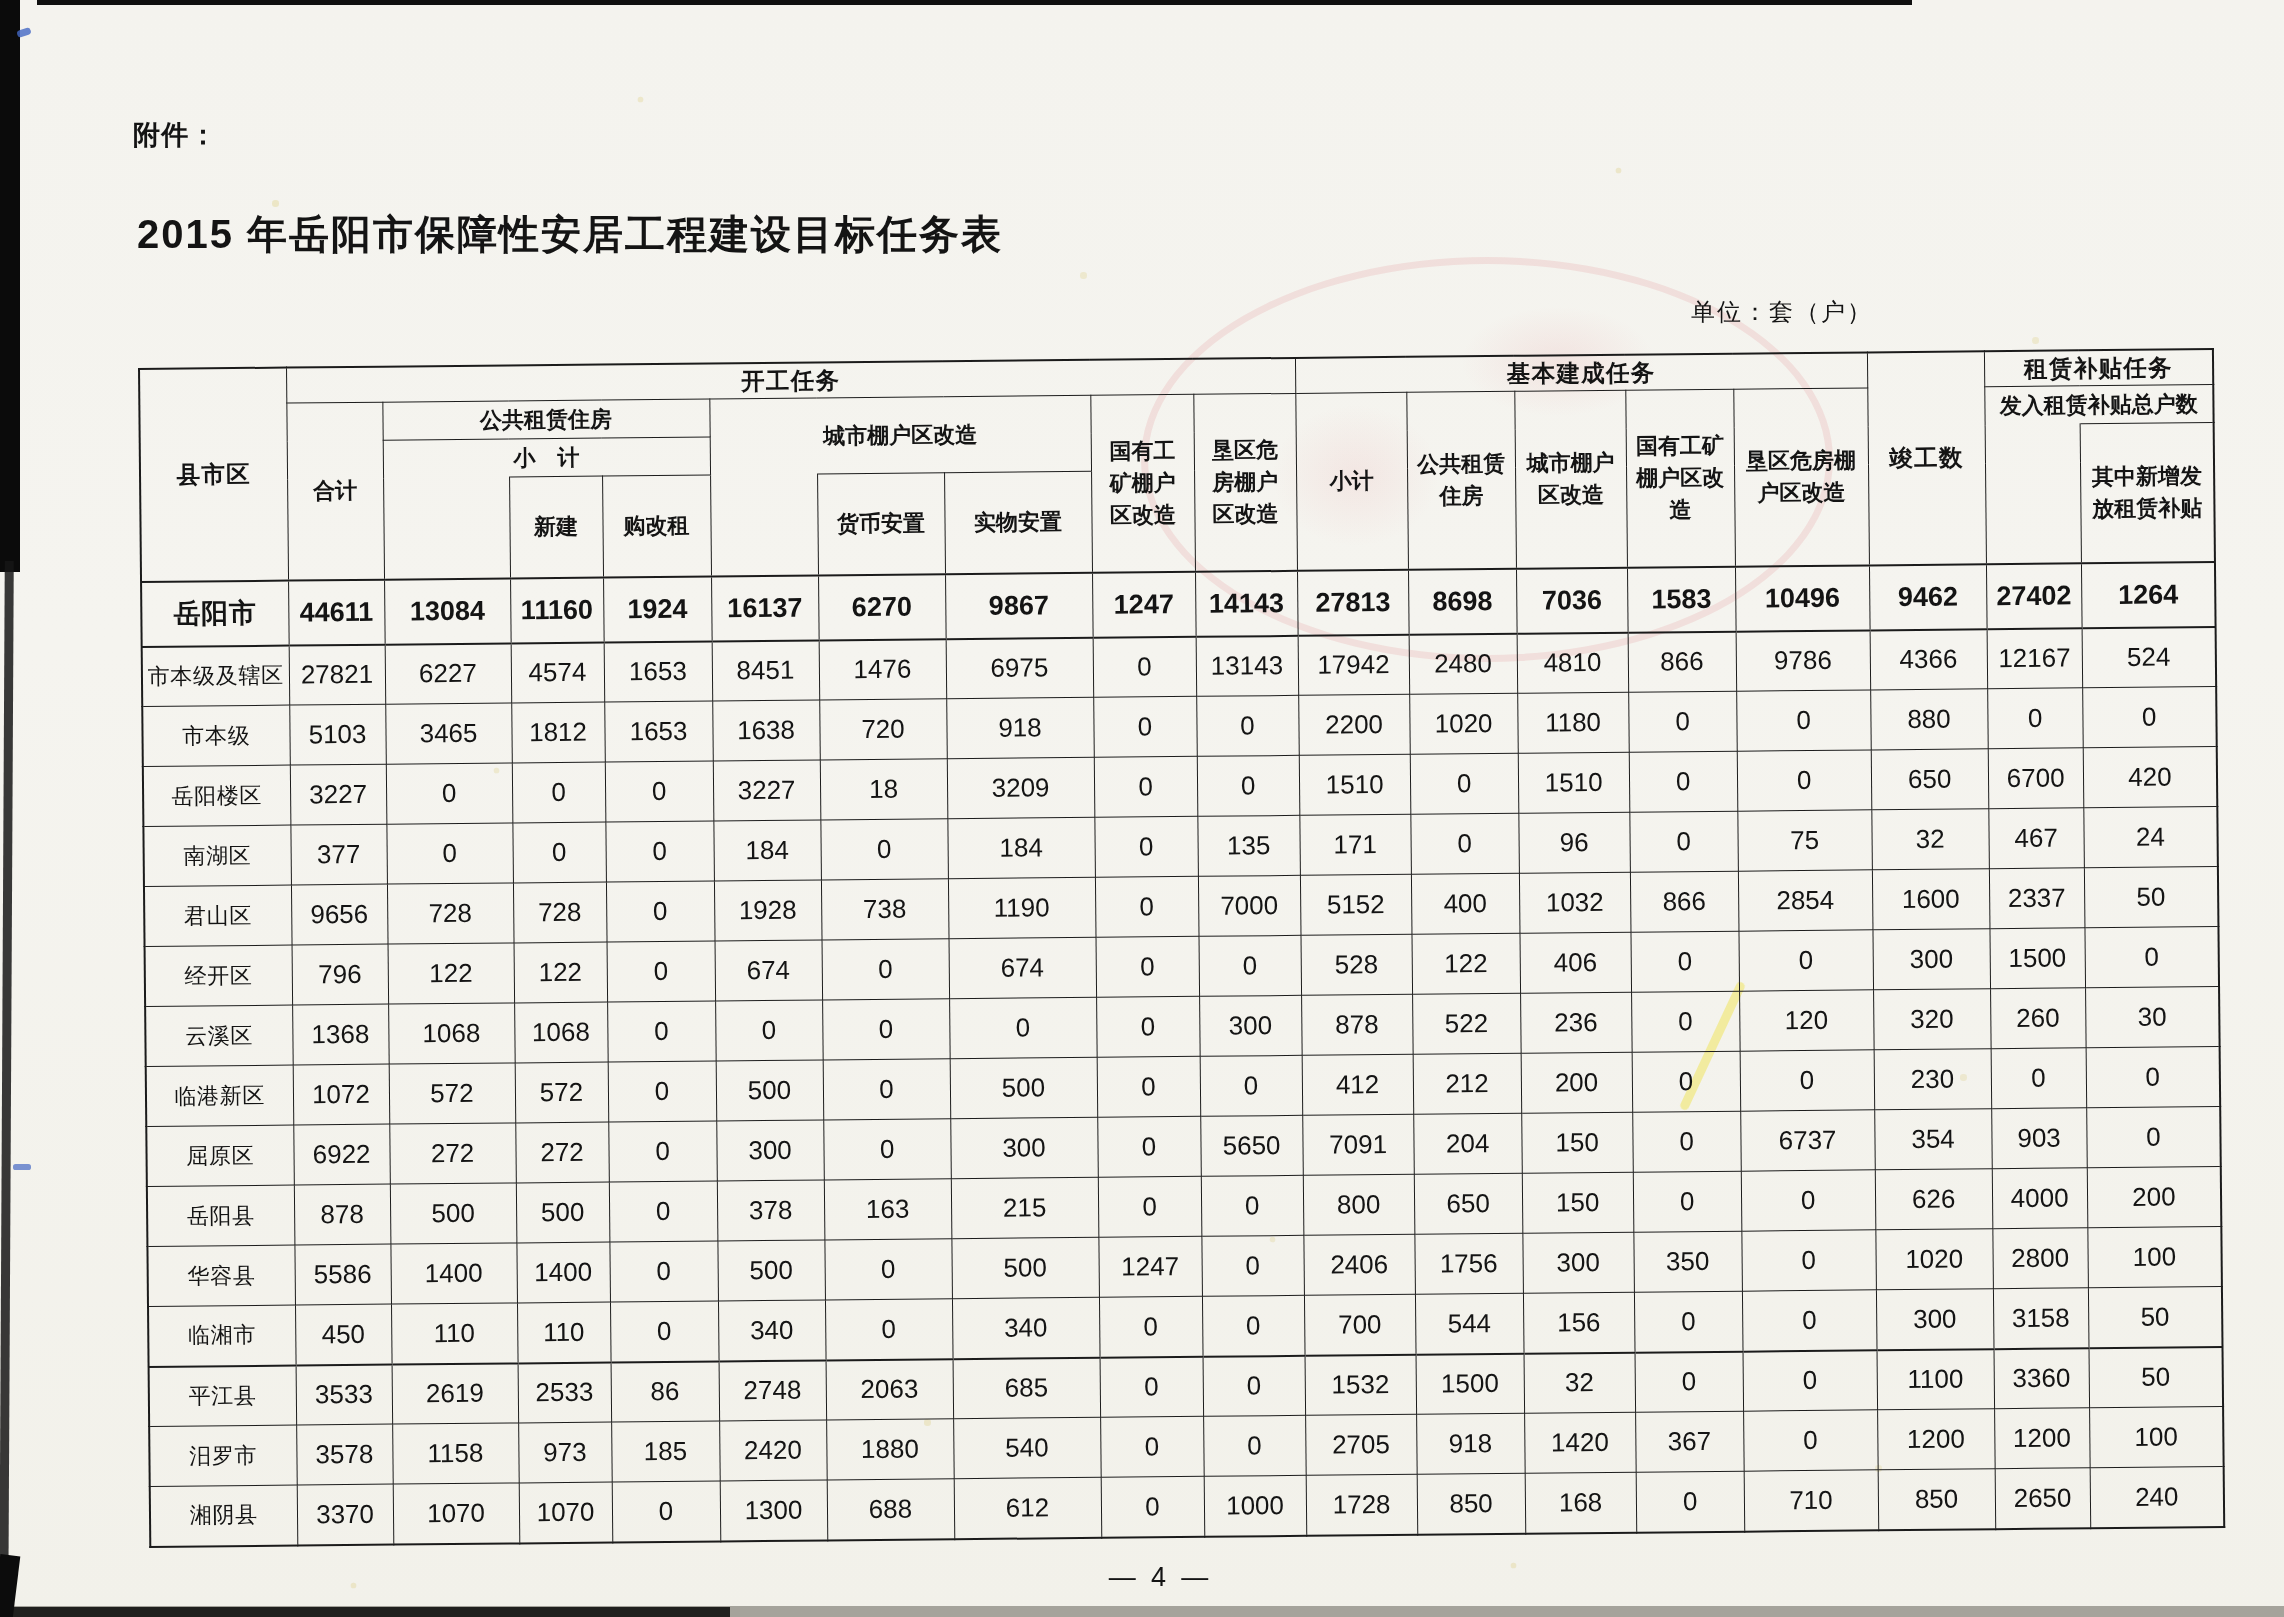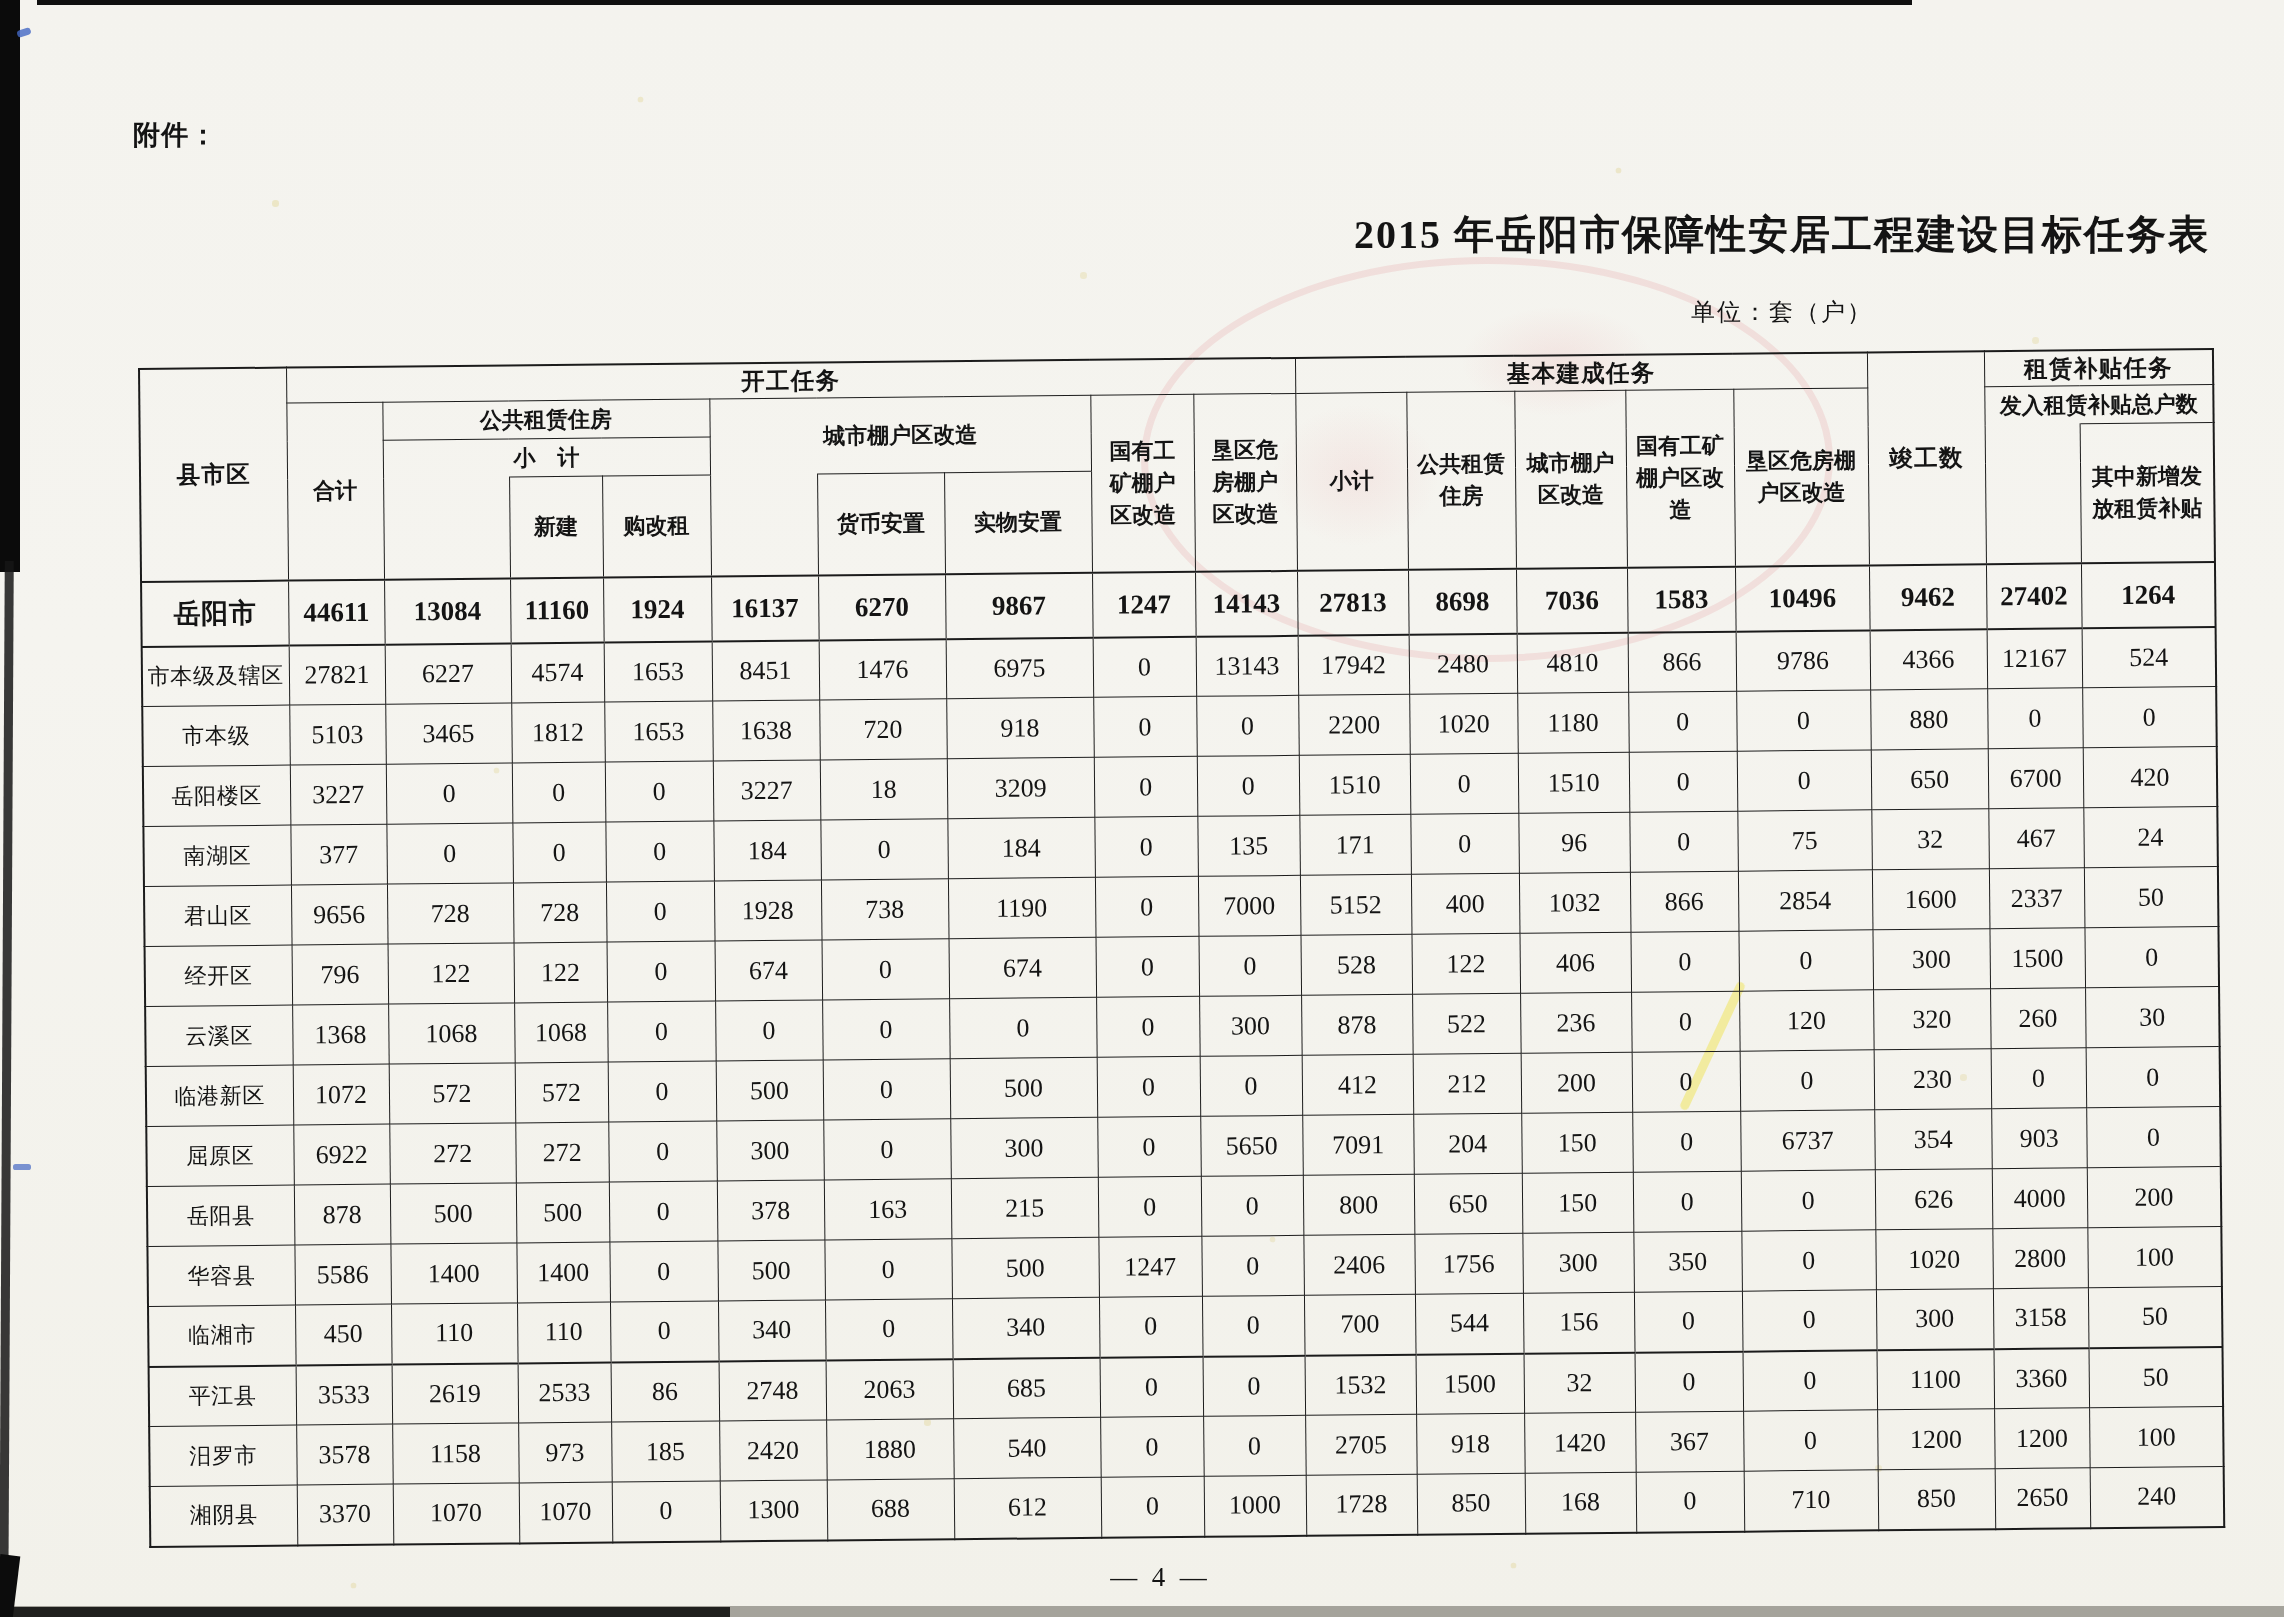--- a/index.html
+++ b/index.html
@@ -1,18 +1,18 @@
 <!DOCTYPE html>
 <html style="font-size:10.4px"><head>
 <meta charset="utf-8">
 <style>
   html,body{margin:0;padding:0;background:#e8e7e2;}
   .page{position:relative;width:2284px;height:1617px;overflow:hidden;
         background:linear-gradient(180deg,#f4f3ee 0%,#f5f4ef 40%,#f2f1ea 100%);
-        font-family:Liberation Serif, serif;color:#141414;}
+        font-family:Liberation Sans, sans-serif;color:#141414;}
   
   .edge-strip-a{position:absolute;left:0;top:0;width:19.6px;height:572px;background:#0b0b0b;}
   .edge-strip-b{position:absolute;left:2px;top:561px;width:8.5px;height:1057px;background:#161616;opacity:.85;transform:skewX(-0.3deg);}
   .edge-top{position:absolute;left:37px;top:0;width:1875px;height:4.6px;background:#101010;}
   .edge-bottom{position:absolute;left:0;top:1606px;width:2284px;height:11px;background:rgba(70,68,60,.45);}
   .edge-bottom-dark{position:absolute;left:0;top:1607px;width:730px;height:9.8px;background:#20201e;}
   .corner-wedge{position:absolute;left:-3.9px;top:1555px;width:19.6px;height:72px;background:#0c0c0c;transform:rotate(7deg);}
   .blue-mark-1{position:absolute;left:17px;top:29px;width:14.3px;height:7.2px;background:#4468c4;border-radius:3.3px;transform:rotate(-18deg);opacity:.8;}
   .blue-mark-2{position:absolute;left:13px;top:1164px;width:17.6px;height:5.9px;background:#4468c4;border-radius:2.6px;opacity:.7;}
   .stamp-ring{position:absolute;left:1141px;top:257px;width:678px;height:391px;border:7.8px solid rgba(214,88,95,.13);border-radius:50%;}
@@ -21,21 +21,21 @@
   .pen-stroke{position:absolute;left:1708px;top:976px;width:9px;height:140px;background:rgba(240,228,82,.5);border-radius:4.6px;transform:rotate(25deg);filter:blur(0.7px);}
   .speckles{position:absolute;left:0;top:0;width:2.6px;height:2.6px;border-radius:50%;background:transparent;
     box-shadow:274px 202px 0 2px rgba(214,196,96,.28),639px 98px 0 1.3px rgba(214,196,96,.25),
       1082px 274px 0 2px rgba(214,196,96,.22),1617px 169px 0 1.3px rgba(210,190,90,.25),
       2034px 339px 0 2px rgba(214,196,96,.22),495px 769px 0 1.3px rgba(214,196,96,.22),
       926px 1421px 0 2px rgba(214,196,96,.25),1512px 1564px 0 1.3px rgba(214,196,96,.25),
       1962px 1076px 0 2px rgba(210,190,90,.2),352px 1584px 0 1.3px rgba(214,196,96,.25),
       1877px 1467px 0 2px rgba(214,196,96,.2),1271px 1238px 0 1.3px rgba(210,190,90,.2);}
   
   .attachment{position:absolute;left:133px;top:117px;font-size:27px;font-weight:700;letter-spacing:1.3px;}
-  .doc-title{position:absolute;left:137px;top:207px;width:2073px;text-align:right;
+  .doc-title{position:absolute;left:137px;top:207px;width:2073px;text-align:left;
              font-size:40px;font-weight:700;letter-spacing:2px;}
   .unit-note{position:absolute;left:1674px;top:296px;font-size:24px;letter-spacing:2px;margin-left:17px;}
   .page-number{position:absolute;left:0;top:1562px;width:2321px;text-align:center;font-size:27px;letter-spacing:3.9px;}
   
   .tbl-wrap{position:absolute;left:138px;top:368px;transform:rotate(-0.55deg);transform-origin:0 0;}
   table.sheet{border-collapse:collapse;table-layout:fixed;width:2072px;border:2.6px solid #1b1b1b;}
   .sheet th,.sheet td{border:1.3px solid #1d1d1d;text-align:center;vertical-align:middle;
        padding:0 3.9px;overflow:hidden;}
   .sheet thead th{font-size:22px;font-weight:700;line-height:1.45;padding:0 9px;}
   .sheet thead .grp{font-size:23.5px;letter-spacing:1.3px;}

